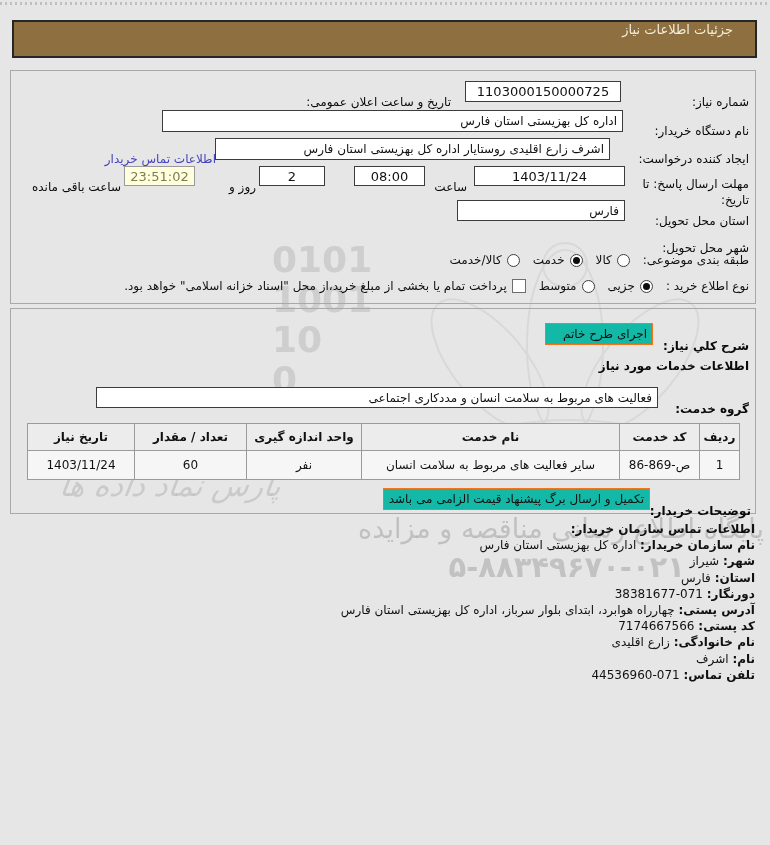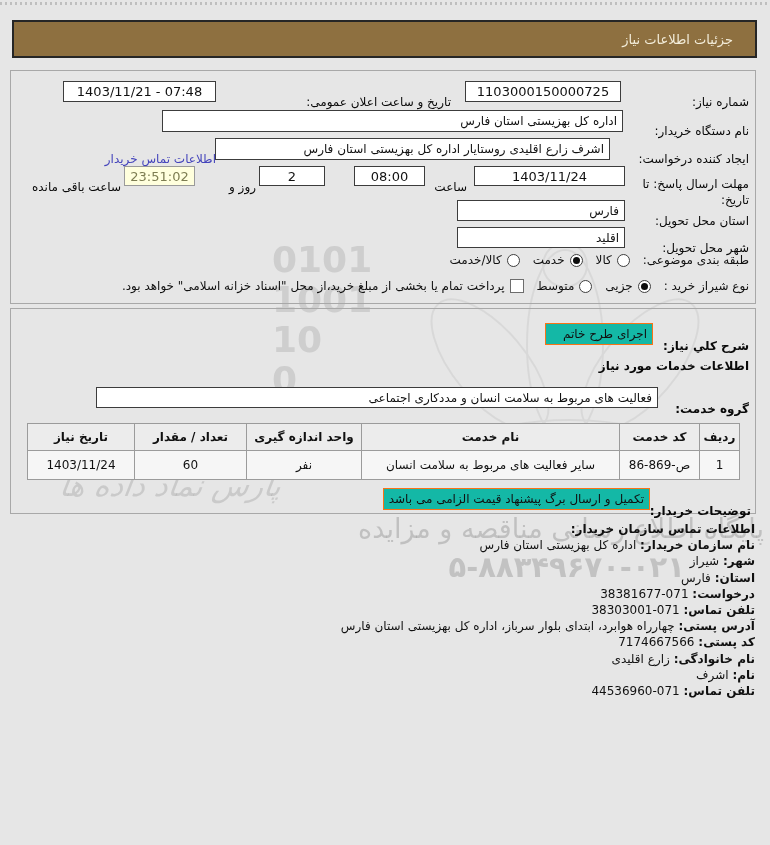--- a/index.html
+++ b/index.html
@@ -3,21 +3,21 @@
 <meta charset="utf-8">
 <style>
   html,body{margin:0;padding:0;}
   body{background:#f2f2f2;font-family:"DejaVu Sans",sans-serif;}
   .page{position:relative;width:770px;height:845px;background:#e6e6e6;overflow:hidden;
         direction:rtl;font-size:12px;color:#111;margin:0 auto;}
   .top-dots{position:absolute;top:2px;left:0;width:770px;height:3px;
         background:repeating-linear-gradient(90deg,#bfbfbf 0 2px,#e6e6e6 2px 5px);}
   
   .title-bar{position:absolute;top:20px;left:12px;right:13px;height:34px;
-        background:#8e7040;border:2px solid #262626;display:flex;align-items:center;
+        background:#8e7040;border:2px solid #262626;display:flex;align-items:flex-start;
         justify-content:flex-start;padding-right:22px;color:#f3edda;font-size:13px;}
   
   .gbox{position:absolute;left:10px;width:744px;border:1px solid #a8a8a8;background:transparent;}
   #box1{top:70px;height:232px;}
   #box2{top:308px;height:204px;}
   .lbl{position:absolute;white-space:nowrap;color:#0a0a0a;margin-top:11px;}
   .lbl.b{font-weight:bold;}
   .field{position:absolute;background:#fff;border:1px solid #3c3c3c;font-size:12px;
         display:flex;align-items:center;justify-content:center;white-space:nowrap;overflow:hidden;}
   .field.start{justify-content:flex-start;padding:0 5px;}
@@ -79,21 +79,20 @@
   <div class="wm wm-script">پارس نماد داده ها</div>
   <div class="wm wm-fa">پایگاه اطلاع رسانی مناقصه و مزایده</div>
   <div class="wm wm-phone">۵-۸۸۳۴۹۶۷۰-۰۲۱</div>
 
   <div class="gbox" id="box1">
 
     <span class="lbl" style="top:13px;right:6px">شماره نیاز:</span>
     <div class="field num" style="top:10px;right:134px;width:154px;height:19px">1103000150000725</div>
 
     <span class="lbl" style="top:13px;right:304px">تاریخ و ساعت اعلان عمومی:</span>
-    <div class="field num" style="top:10px;right:539px;width:151px;height:19px">1403/11/21 - 07:48</div>
 
     <span class="lbl" style="top:42px;right:6px">نام دستگاه خریدار:</span>
     <div class="field start" style="top:39px;right:132px;width:449px;height:20px">اداره کل بهزیستی استان فارس</div>
 
     <span class="lbl" style="top:70px;right:6px">ایجاد کننده درخواست:</span>
     <div class="field start" style="top:67px;right:145px;width:383px;height:20px">اشرف زارع اقلیدی روستایار اداره کل بهزیستی استان فارس</div>
     <span class="lbl link" style="top:70px;right:539px">اطلاعات تماس خریدار</span>
 
     <span class="lbl" style="top:95px;right:6px">مهلت ارسال پاسخ: تا</span>
     <span class="lbl" style="top:111px;right:6px">تاریخ:</span>
@@ -102,42 +101,41 @@
     <div class="field num" style="top:95px;right:330px;width:69px;height:18px">08:00</div>
     <div class="field num" style="top:95px;right:430px;width:64px;height:18px">2</div>
     <span class="lbl" style="top:98px;right:499px">روز و</span>
     <div class="field num timer" style="top:95px;right:560px;width:69px;height:18px">23:51:02</div>
     <span class="lbl" style="top:98px;right:634px">ساعت باقی مانده</span>
 
     <span class="lbl" style="top:132px;right:6px">استان محل تحویل:</span>
     <div class="field start" style="top:129px;right:130px;width:156px;height:19px">فارس</div>
 
     <span class="lbl" style="top:159px;right:6px">شهر محل تحویل:</span>
-    <div class="field start" style="top:156px;right:130px;width:156px;height:19px">اقلید</div>
 
     <div class="choice-row" style="top:182px;right:6px">
       <span>طبقه بندی موضوعی:</span>
       <span id="subject-options" style="display:inline-flex;gap:13px;align-items:center">
           <span class="choice">
             <span class="radio"></span>
             <span>کالا</span>
           </span>
           <span class="choice">
             <span class="radio checked"></span>
             <span>خدمت</span>
           </span>
           <span class="choice">
             <span class="radio"></span>
             <span>کالا/خدمت</span>
           </span>
         </span>
     </div>
 
     <div class="choice-row" style="top:208px;right:6px">
-      <span>نوع شیراز خرید :</span>
+      <span>نوع اطلاع خرید :</span>
       <span id="process-options" style="display:inline-flex;gap:13px;align-items:center">
           <span class="choice">
             <span class="radio checked"></span>
             <span>جزیی</span>
           </span>
           <span class="choice">
             <span class="radio"></span>
             <span>متوسط</span>
           </span>
         </span>
@@ -191,22 +189,21 @@
 
     <span class="lbl b" style="top:184px;right:4px">توضیحات خریدار:</span>
     <div class="field plain start" style="top:179px;right:105px;height:20px">تکمیل و ارسال برگ پیشنهاد قیمت الزامی می باشد</div>
   </div>
 
   <div class="contact" id="contact-lines">
       <div><b>اطلاعات تماس سازمان خریدار:</b></div>
       <div><b>نام سازمان خریدار:</b> <span>اداره کل بهزیستی استان فارس</span></div>
       <div><b>شهر:</b> <span>شیراز</span></div>
       <div><b>استان:</b> <span>فارس</span></div>
-      <div><b>درخواست:</b> <span dir="ltr" style="unicode-bidi: embed;">38381677-071</span></div>
-      <div><b>تلفن تماس:</b> <span dir="ltr" style="unicode-bidi: embed;">38303001-071</span></div>
+      <div><b>دورنگار:</b> <span dir="ltr" style="unicode-bidi: embed;">38381677-071</span></div>
       <div><b>آدرس پستی:</b> <span>چهارراه هوابرد، ابتدای بلوار سرباز، اداره کل بهزیستی استان فارس</span></div>
       <div><b>کد پستی:</b> <span dir="ltr" style="unicode-bidi: embed;">7174667566</span></div>
       <div><b>نام خانوادگی:</b> <span>زارع اقلیدی</span></div>
       <div><b>نام:</b> <span>اشرف</span></div>
       <div><b>تلفن تماس:</b> <span dir="ltr" style="unicode-bidi: embed;">44536960-071</span></div>
     </div>
 
 </div>
 
 </body></html>

